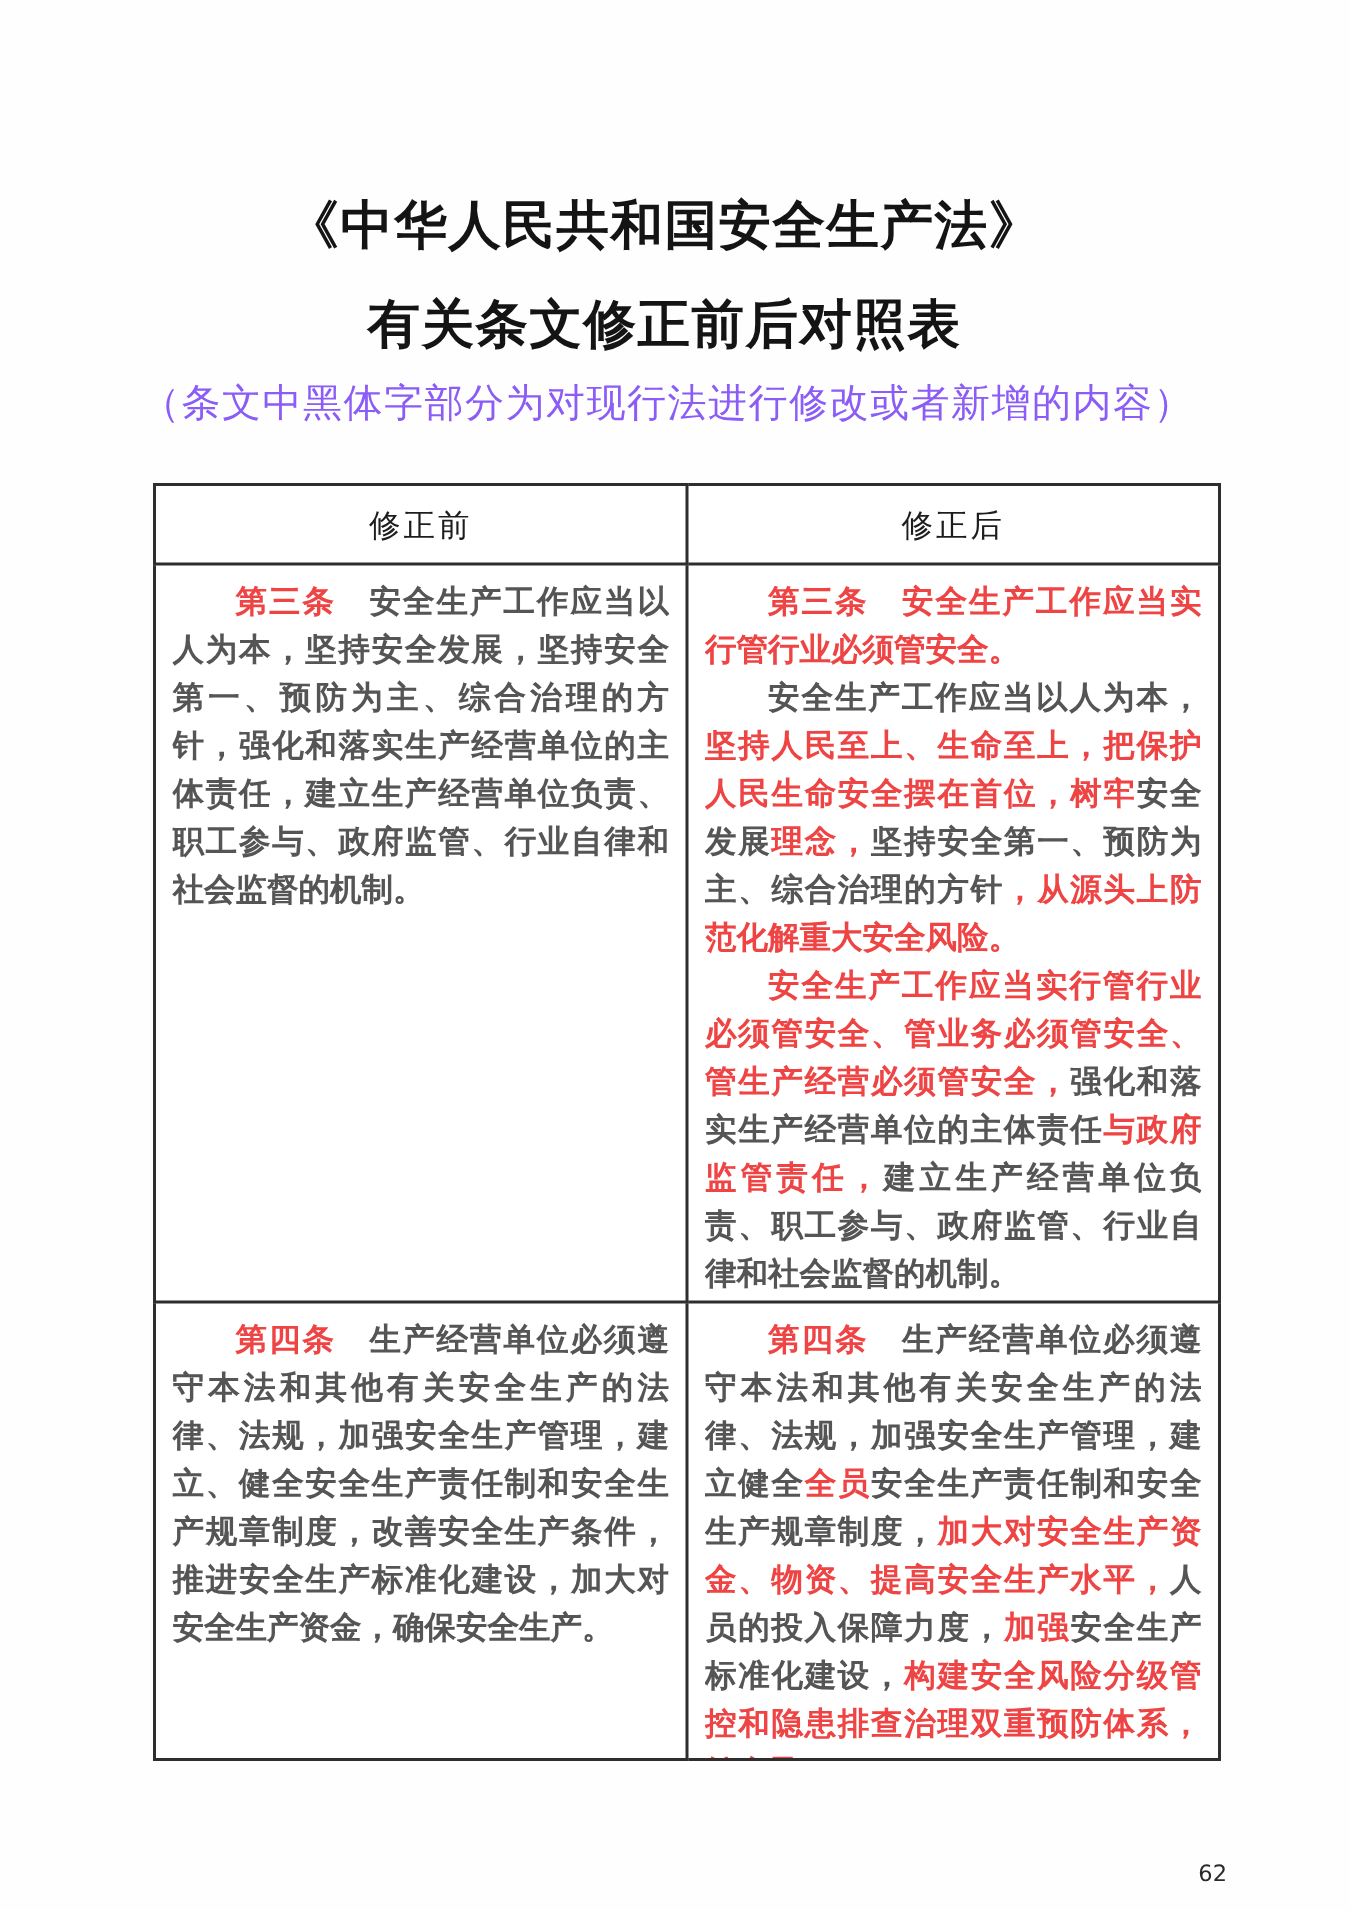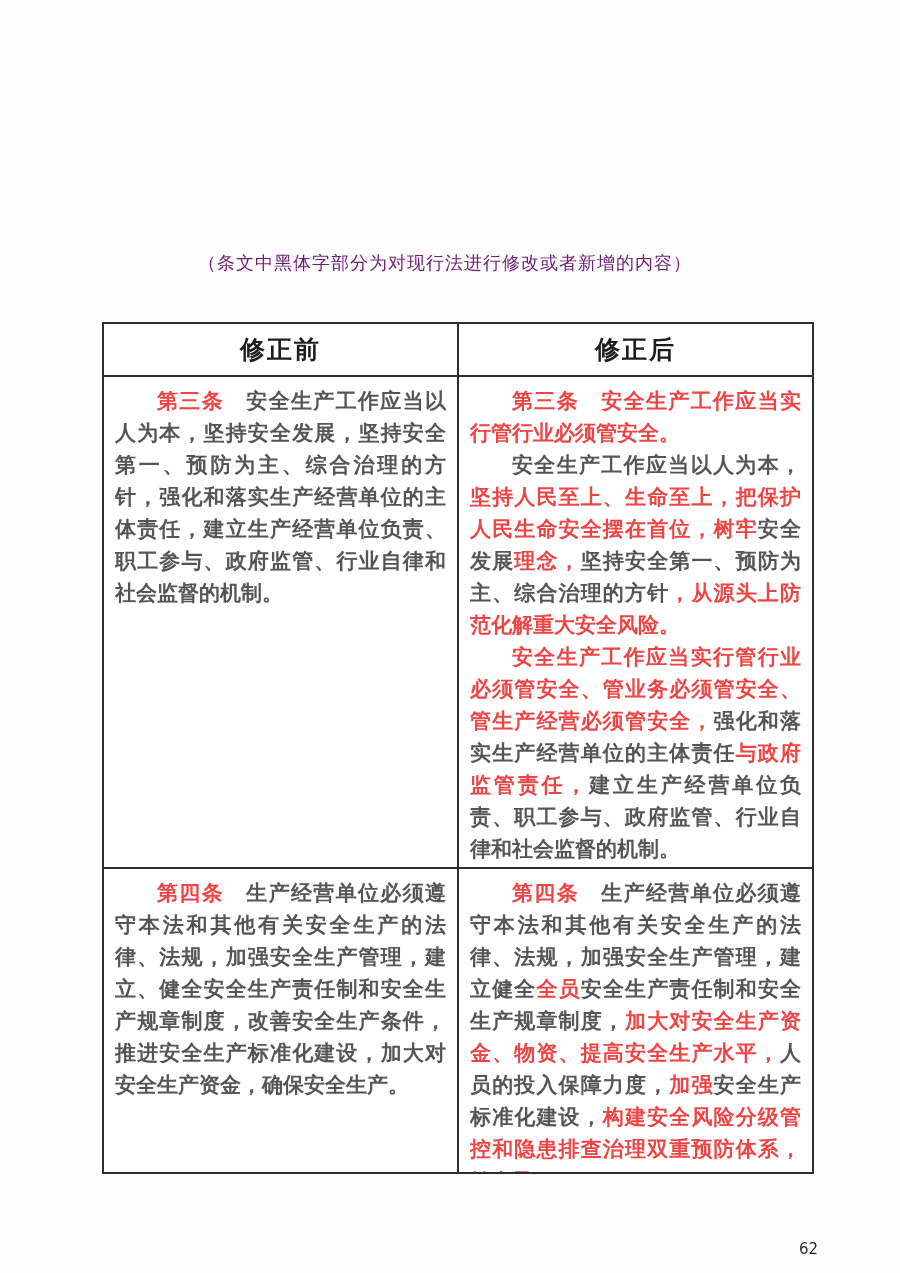--- a/index.html
+++ b/index.html
@@ -17,40 +17,40 @@
   }
   .title-line{
     font-size:35px;line-height:66px;
     font-weight:700;color:#141414;
     letter-spacing:1px;
     font-family:"DejaVu Serif","Liberation Serif",serif;
   }
   .note{
     position:absolute;top:251px;left:0;right:10px;
     text-align:center;
-    font-size:18px;color:#701a75;
+    font-size:26px;color:#8b5cf6;
     letter-spacing:1px;
     font-family:Liberation Sans, sans-serif;
   }
   table.cmp{
     position:absolute;left:102px;top:322px;
     width:712px;
     border-collapse:collapse;
     table-layout:fixed;
     background:#fff;
   }
   .cmp th,.cmp td{
     border:2px solid #2e2e2e;
     width:50%;
   }
   .cmp th{
     height:49px;
     font-family:"DejaVu Sans","Liberation Sans",sans-serif;
-    font-weight:700;
-    font-size:25px;color:#1d1d1d;
+    font-weight:400;
+    font-size:21px;color:#1d1d1d;
     vertical-align:middle;
     letter-spacing:2px;
   }
   .cmp td{
     vertical-align:top;
     padding:8px 11px 0 11px;
     font-size:21px;line-height:32px;
     text-align:justify;
     color:#4f4f4f;
   }
@@ -71,20 +71,24 @@
     font-size:15px;color:#2a2a2a;
     font-family:"DejaVu Sans","Liberation Sans",sans-serif;
     margin-top:30px;
   }
 </style>
 </head>
 <body>
 
 <div class="page">
 
+  <div class="titles">
+    <div class="title-line">《中华人民共和国安全生产法》</div>
+    <div class="title-line">有关条文修正前后对照表</div>
+  </div>
 
   <div class="note">（条文中黑体字部分为对现行法进行修改或者新增的内容）</div>
 
   <table class="cmp">
     <thead>
       <tr>
         <th>修正前</th>
         <th>修正后</th>
       </tr>
     </thead>

